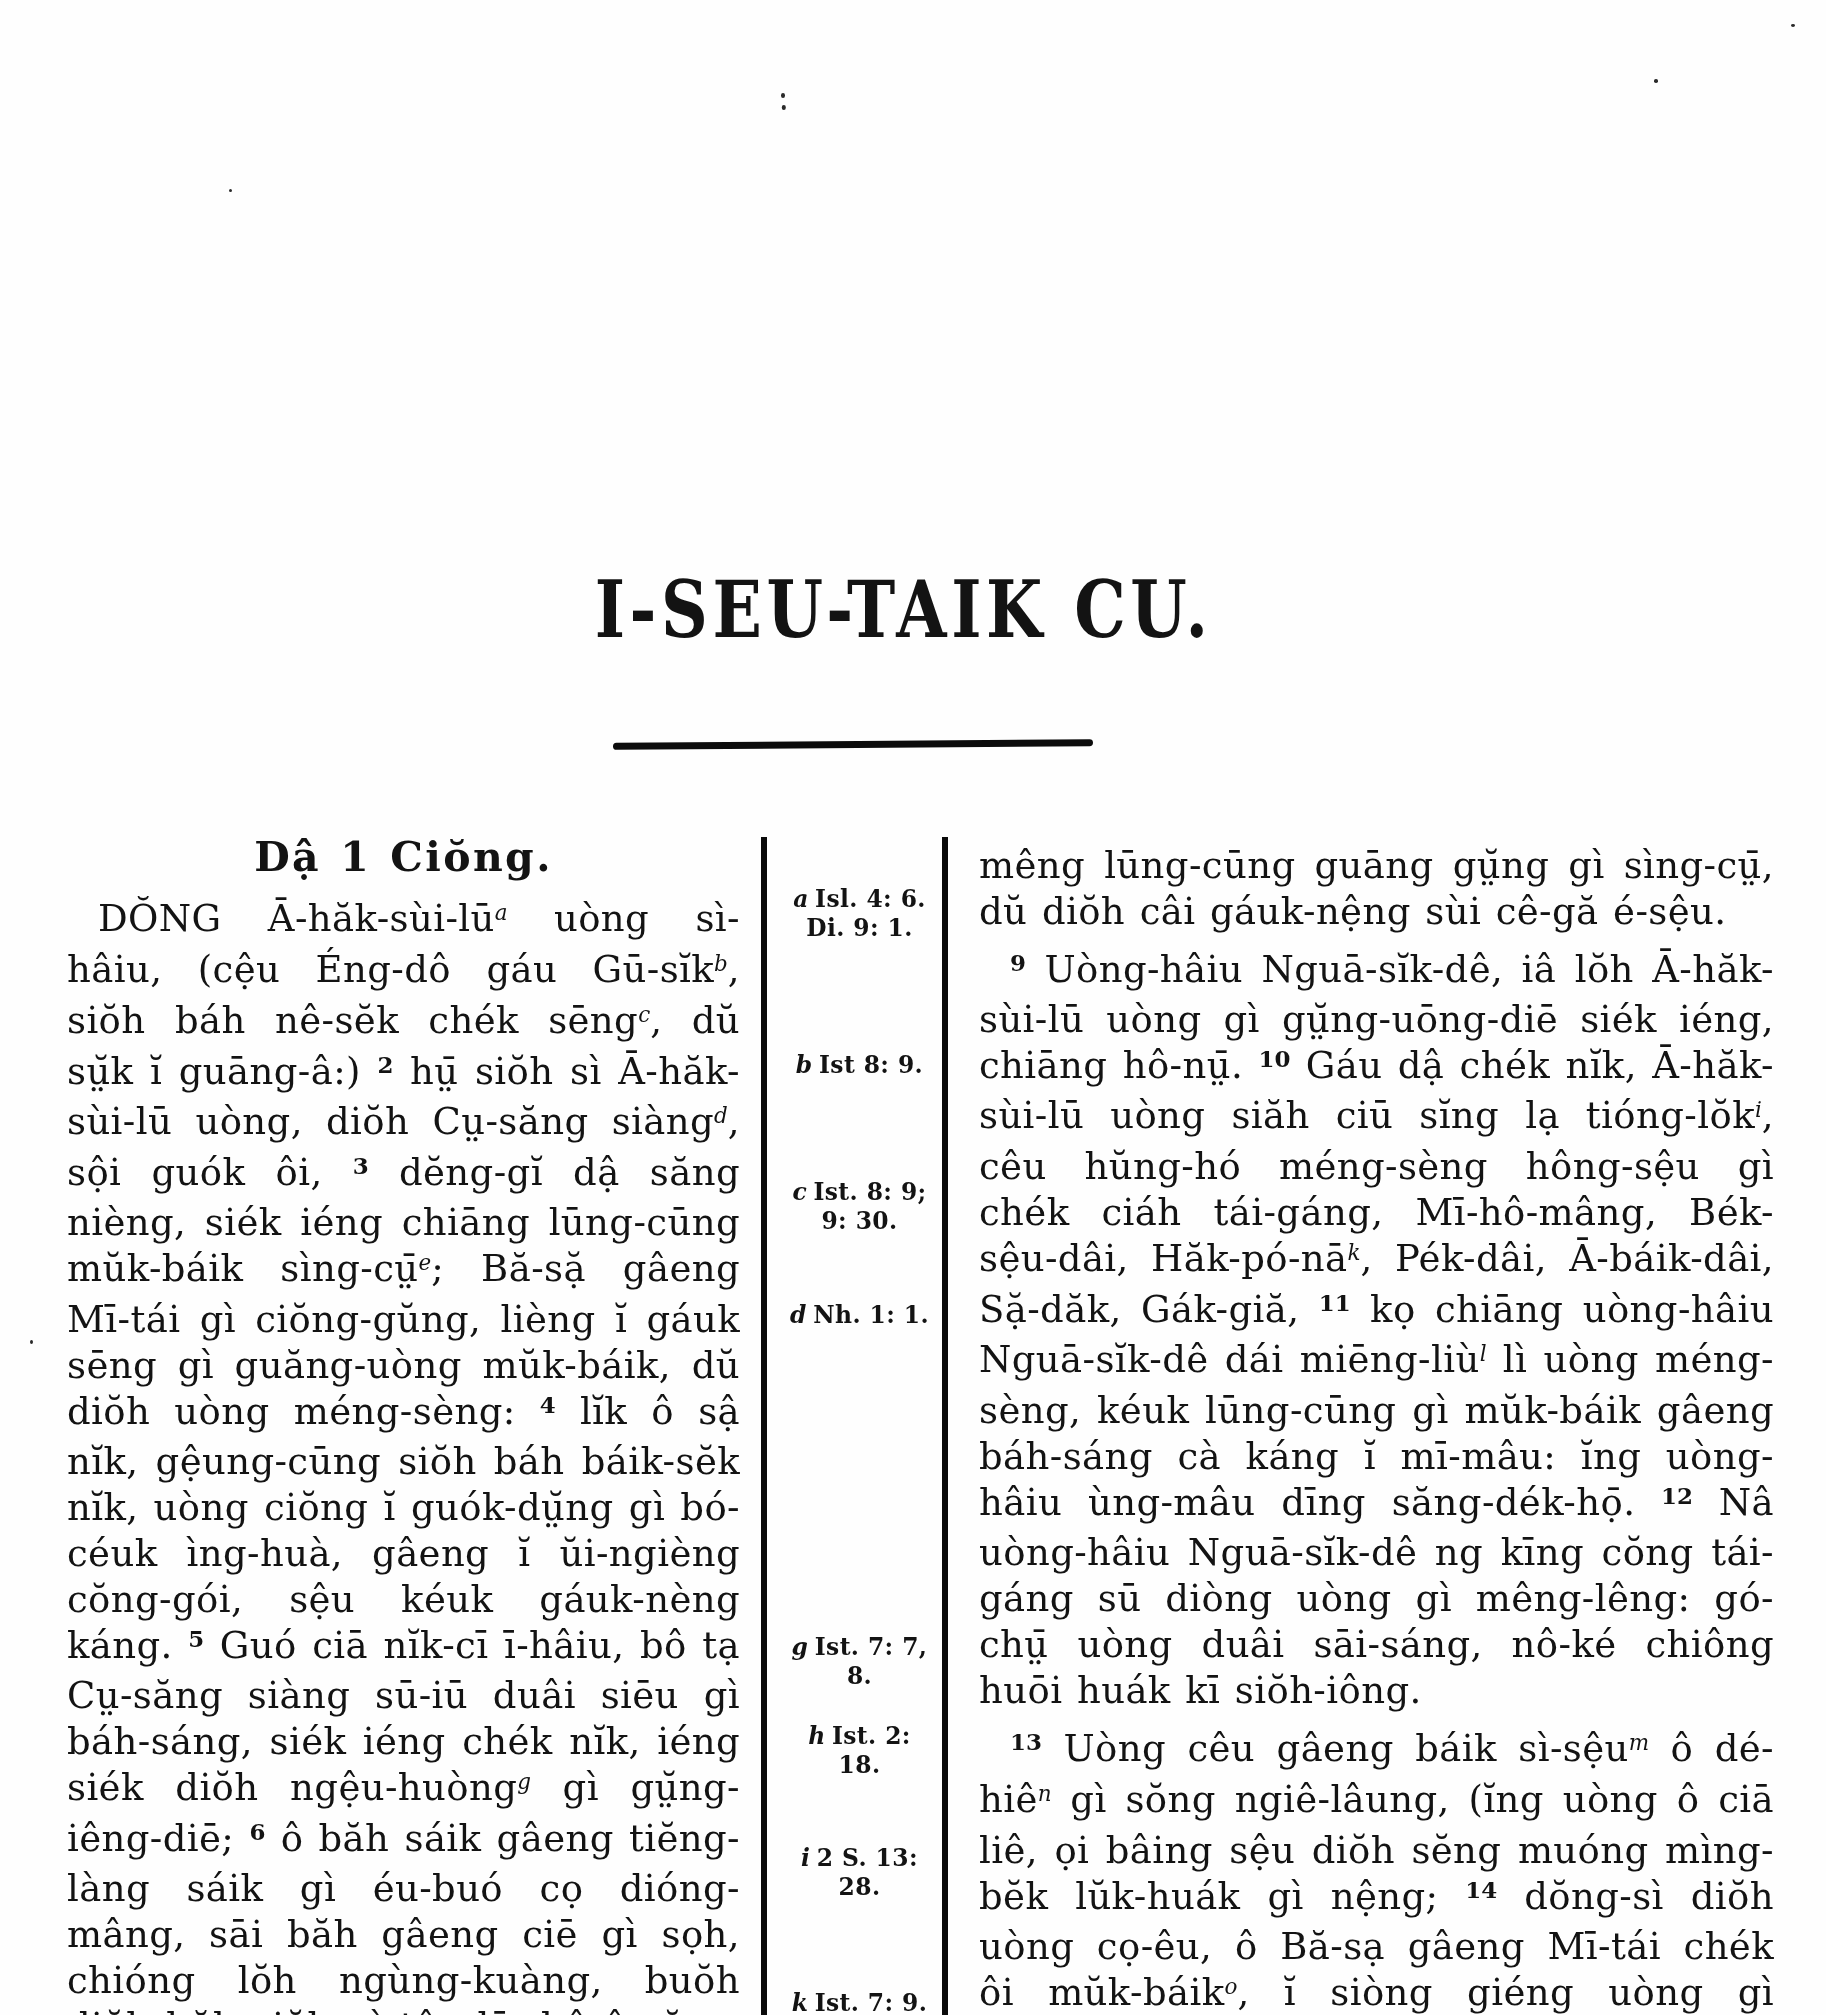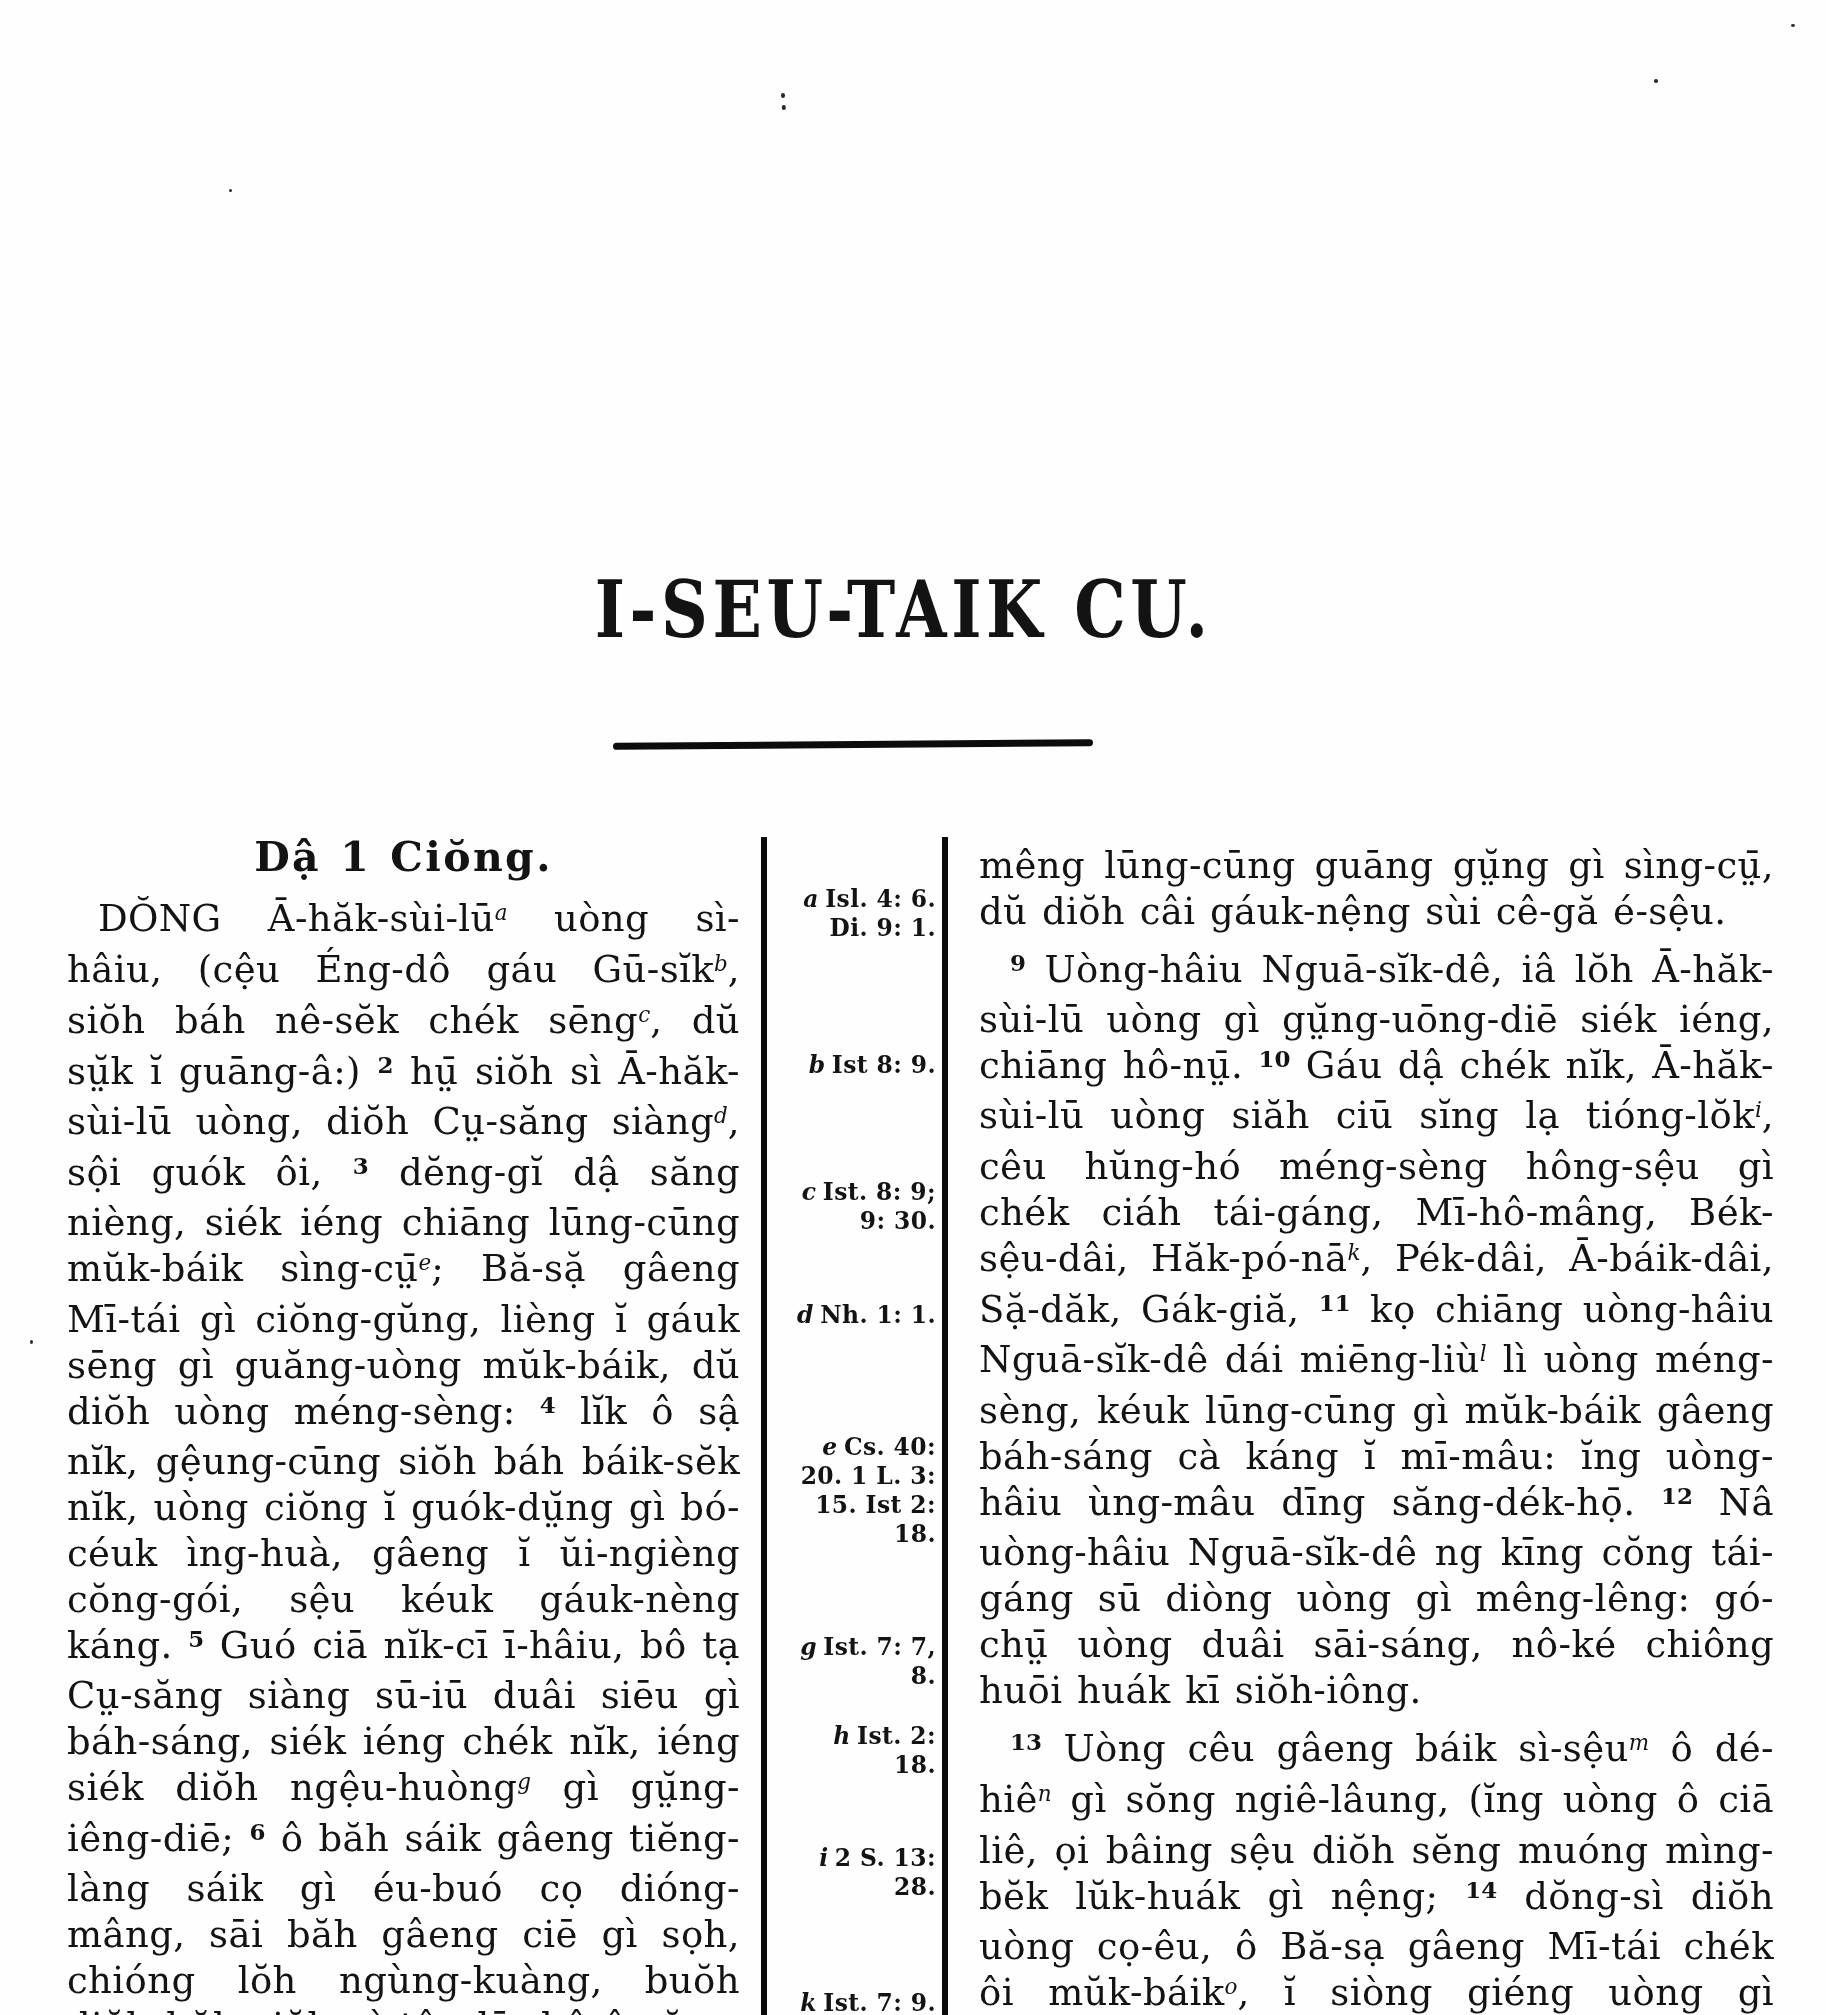--- a/index.html
+++ b/index.html
@@ -111,21 +111,21 @@
     height: 1843px;
   }
   .ref-item {
     position: absolute;
     left: 0;
     width: 153px;
     font-size: 23.4px;
     line-height: 29px;
     font-weight: 700;
     letter-spacing: 0.4px;
-    text-align: right;
+    text-align: center;
   }
   .ref-label { font-style: italic; padding-right: 6.4px; }
 
   
   .speck {
     position: absolute;
     background: #2a2a2a;
     border-radius: 50%;
   }
   .speck-colon { left: 781px; top: 93px; width: 4.4px; height: 5.2px; box-shadow: 0.8px 12px 0 0 #2a2a2a; }
@@ -155,21 +155,20 @@
       </div>
   </section>
 
   <div class="vrule vrule-1"></div>
 
   <aside class="refs" id="refs">
       <div class="ref-item" style="top: 48px;"><span class="ref-label">a</span><span class="ref-text">Isl. 4: 6. Di. 9: 1.</span></div>
       <div class="ref-item" style="top: 214px;"><span class="ref-label">b</span><span class="ref-text">Ist 8: 9.</span></div>
       <div class="ref-item" style="top: 341px;"><span class="ref-label">c</span><span class="ref-text">Ist. 8: 9; 9: 30.</span></div>
       <div class="ref-item" style="top: 464px;"><span class="ref-label">d</span><span class="ref-text">Nh. 1: 1.</span></div>
-      <div class="ref-item" style="top: 596px;"><span class="ref-label">e</span><span class="ref-text">Cs. 40: 20. 1 L. 3: 15. Ist 2: 18.</span></div>
       <div class="ref-item" style="top: 760px; margin-top: 36px;"><span class="ref-label">g</span><span class="ref-text">Ist. 7: 7, 8.</span></div>
       <div class="ref-item" style="top: 885px;"><span class="ref-label">h</span><span class="ref-text">Ist. 2: 18.</span></div>
       <div class="ref-item" style="top: 1007px;"><span class="ref-label">i</span><span class="ref-text">2 S. 13: 28.</span></div>
       <div class="ref-item" style="top: 1118px; margin-top: 34px;"><span class="ref-label">k</span><span class="ref-text">Ist. 7: 9.</span></div>
     </aside>
 
   <div class="vrule vrule-2"></div>
 
   <section class="col right" id="right-col">
     <div class="body-text">

